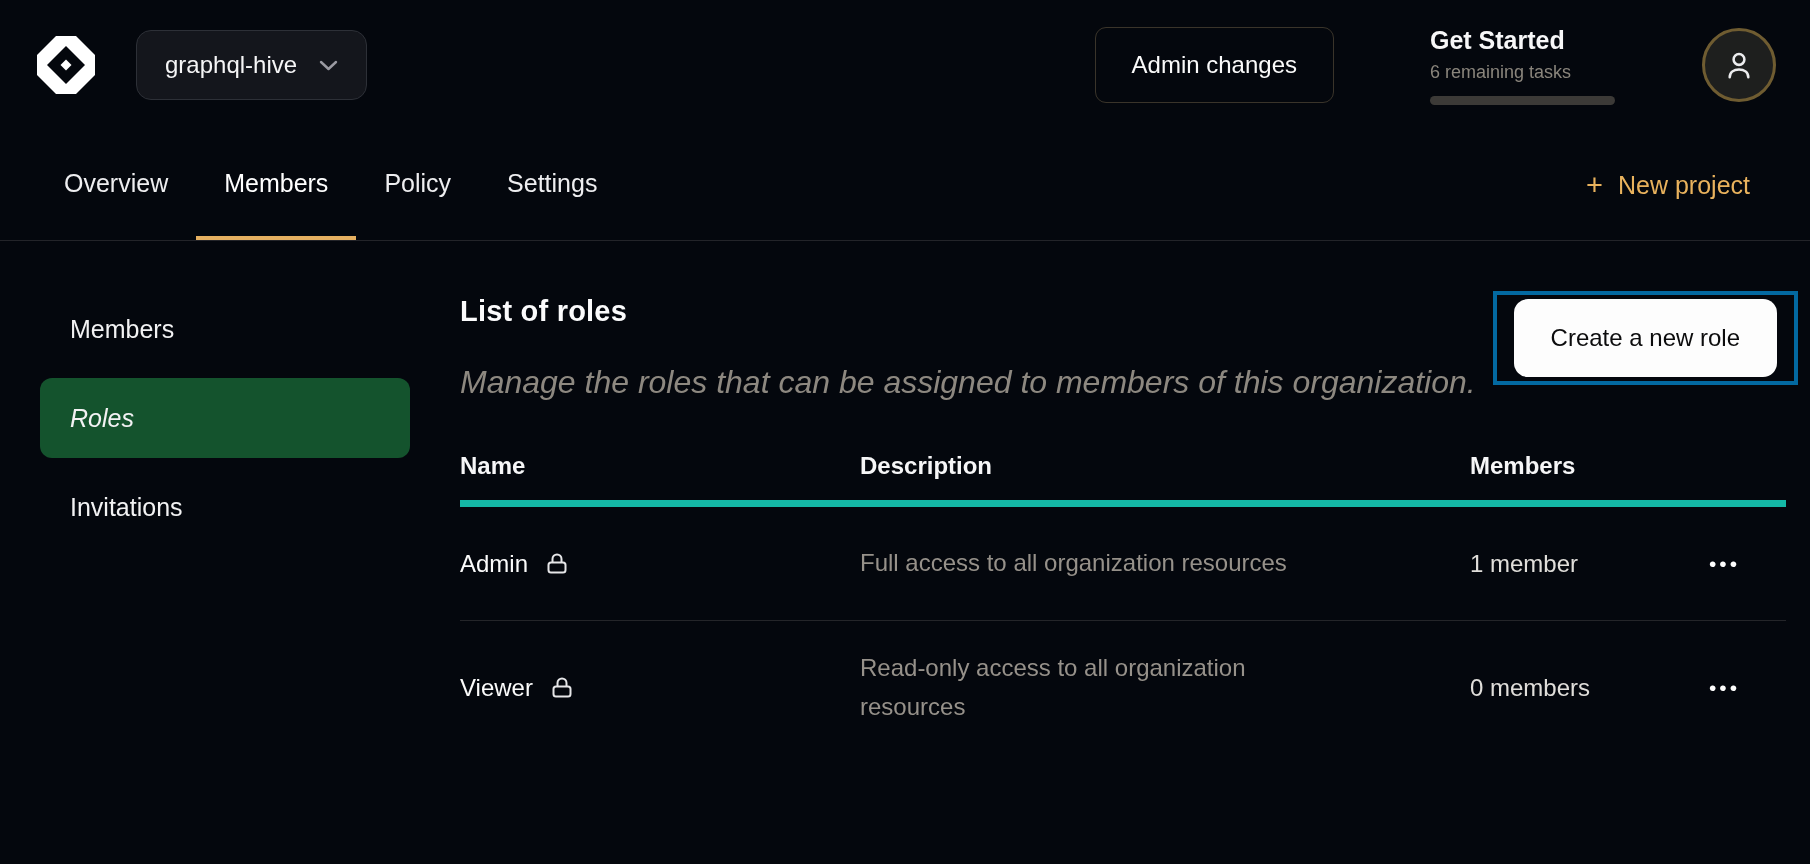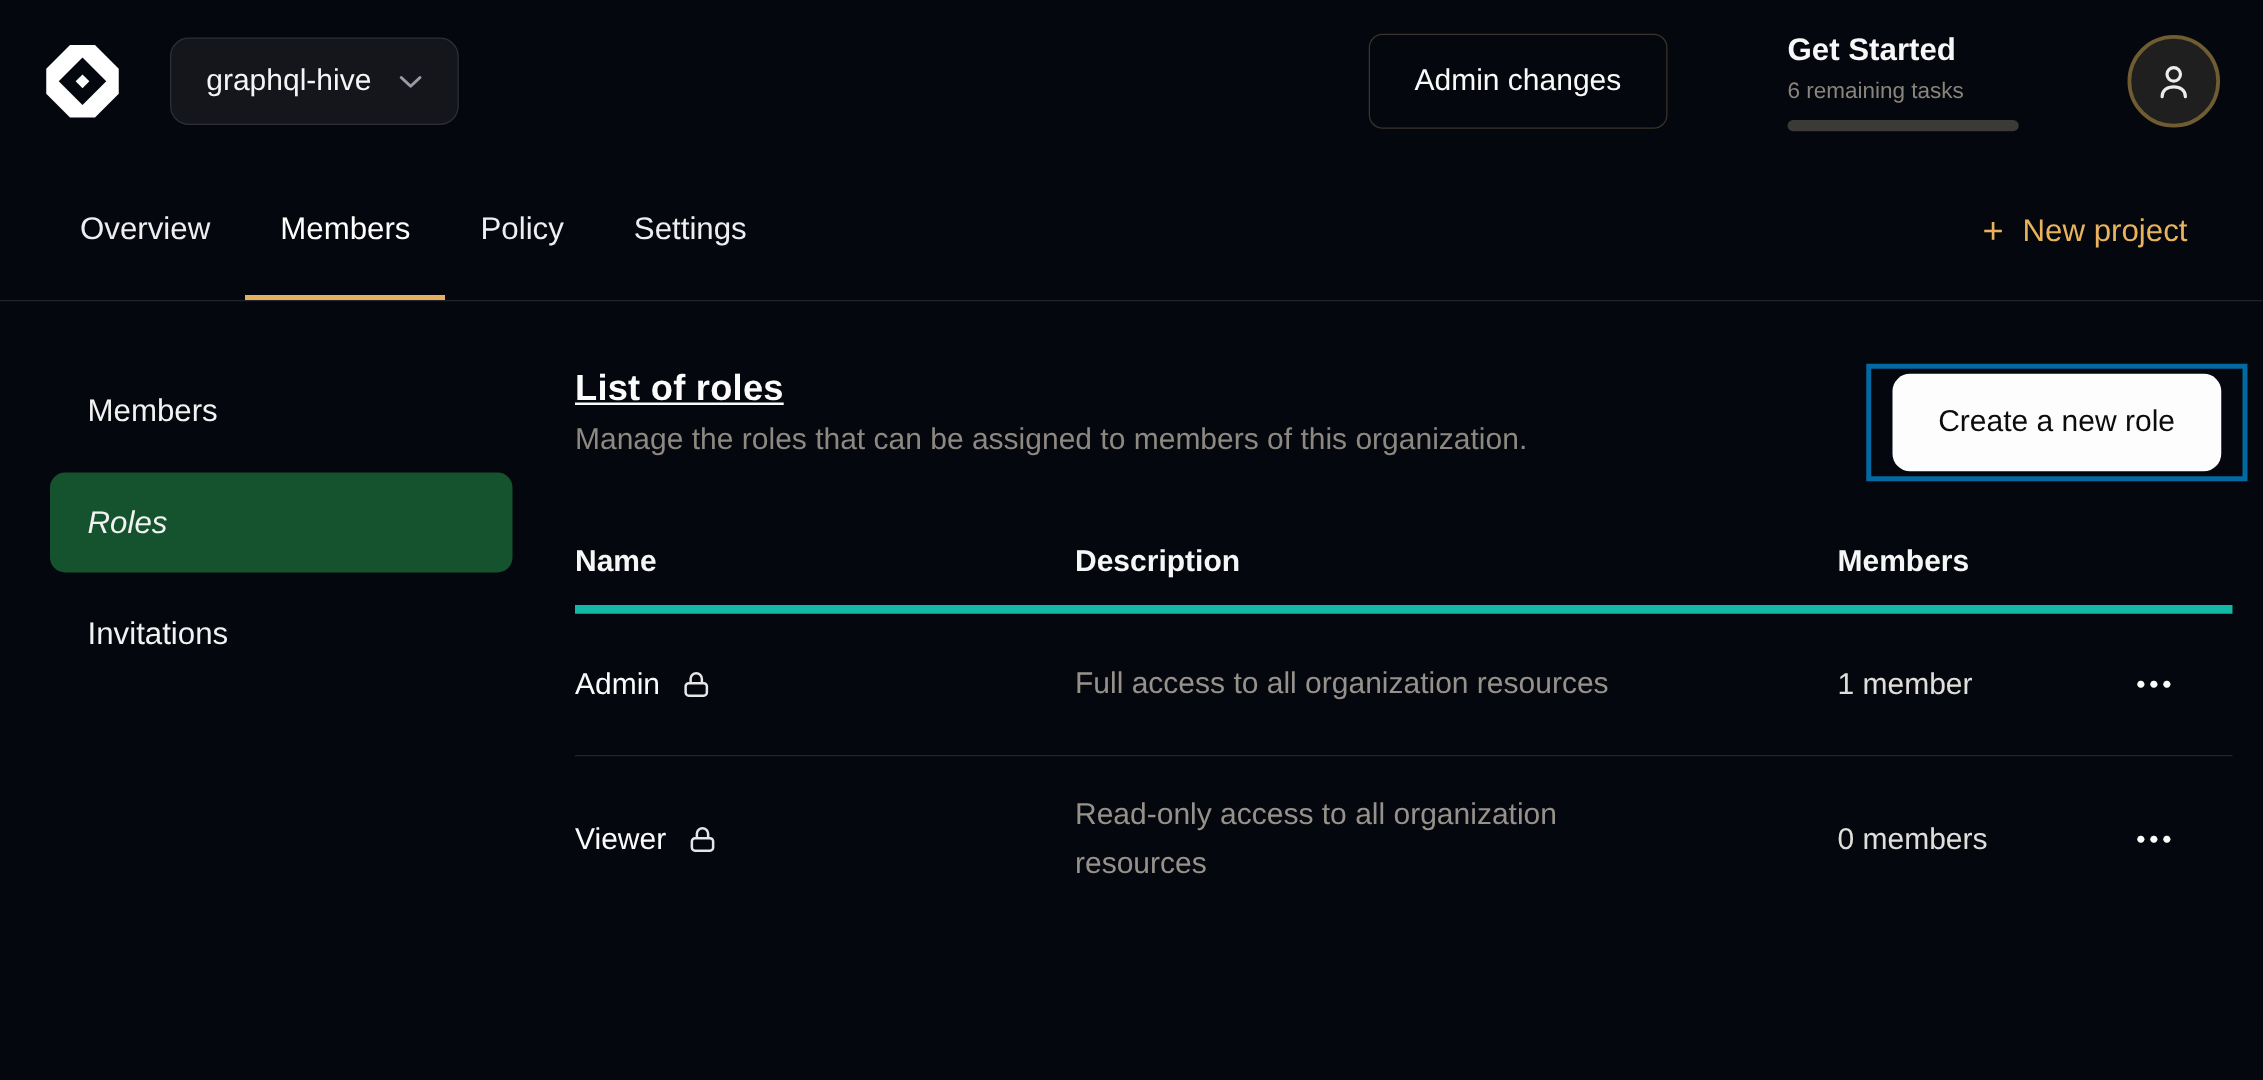--- a/index.html
+++ b/index.html
@@ -54,22 +54,22 @@
   
   .content { display:flex; padding:0 24px 0 40px; height:623px; }
   .sidebar { width:370px; flex-shrink:0; padding-top:48px; display:flex; flex-direction:column; gap:9px; }
   .side-item {
     height:80px; display:flex; align-items:center; padding:0 30px;
     border-radius:12px; font-size:25px; color:#f2f2f3; cursor:pointer;
   }
   .side-item.active { background:#14532d;font-style:italic; }
   .main { flex:1; margin-left:50px; padding-top:38px; }
   .main-head { display:flex; justify-content:space-between; align-items:flex-start; }
-  .page-title { margin:16px 0 0; font-size:29px; font-weight:700; color:#fbfbfc; letter-spacing:.2px;text-decoration:underline; }
-  .page-sub { margin-top:10px; font-size:24px; color:#8d8880; }
+  .page-title { margin:16px 0 0; font-size:29px; font-weight:700; color:#fbfbfc; letter-spacing:.2px; }
+  .page-sub { margin-top:36px; font-size:32px; color:#8d8880;font-style:italic; }
   .annotation-box {
     border:4px solid #0369a1; padding:4px 17px;
     margin:12px -12px 0 0;
   }
   .create-btn {
     height:78px; padding:0 37px; background:#fdfdfd; color:#0c0c0d;
     border:none; border-radius:14px; font-size:24px; font-weight:500;
     font-family:inherit; cursor:pointer; white-space:nowrap;
   }
   

